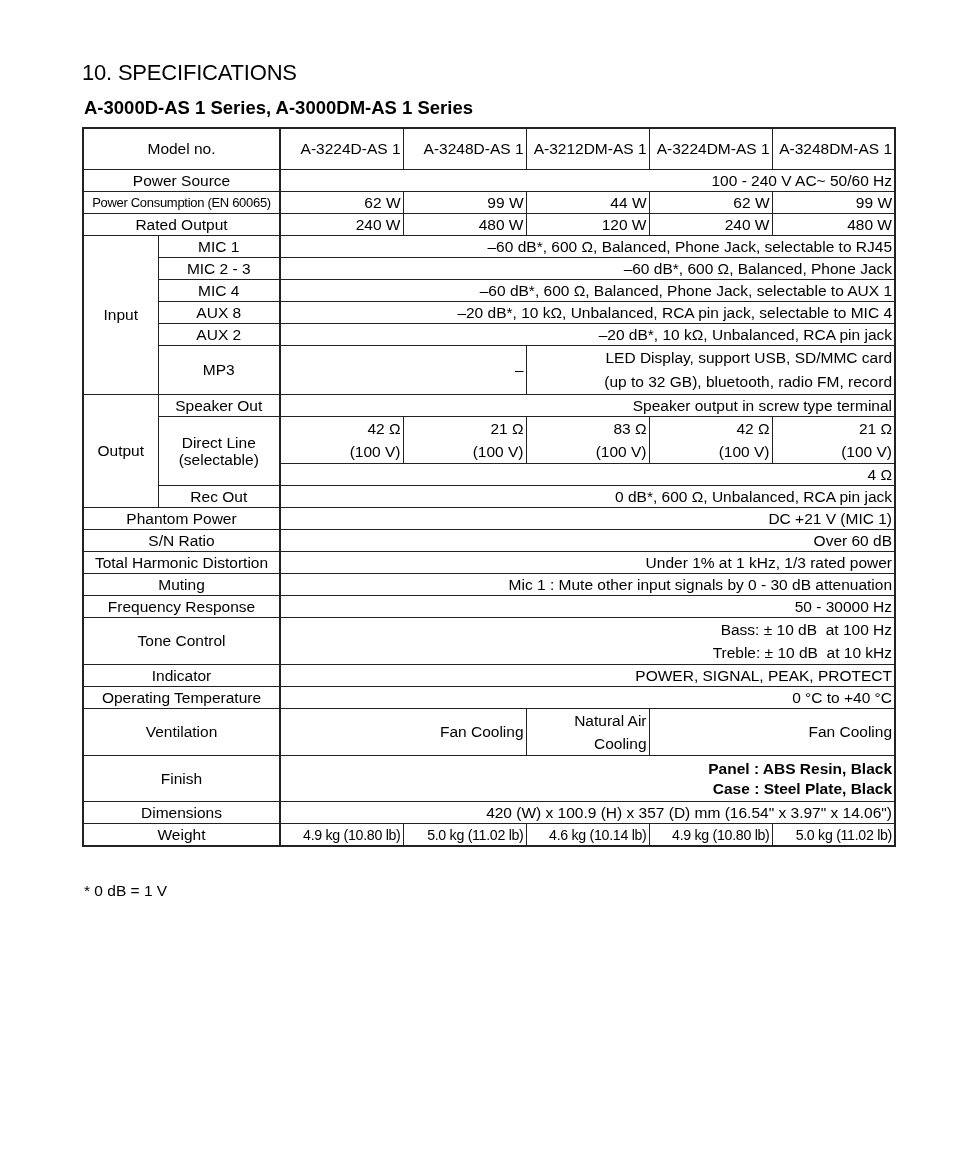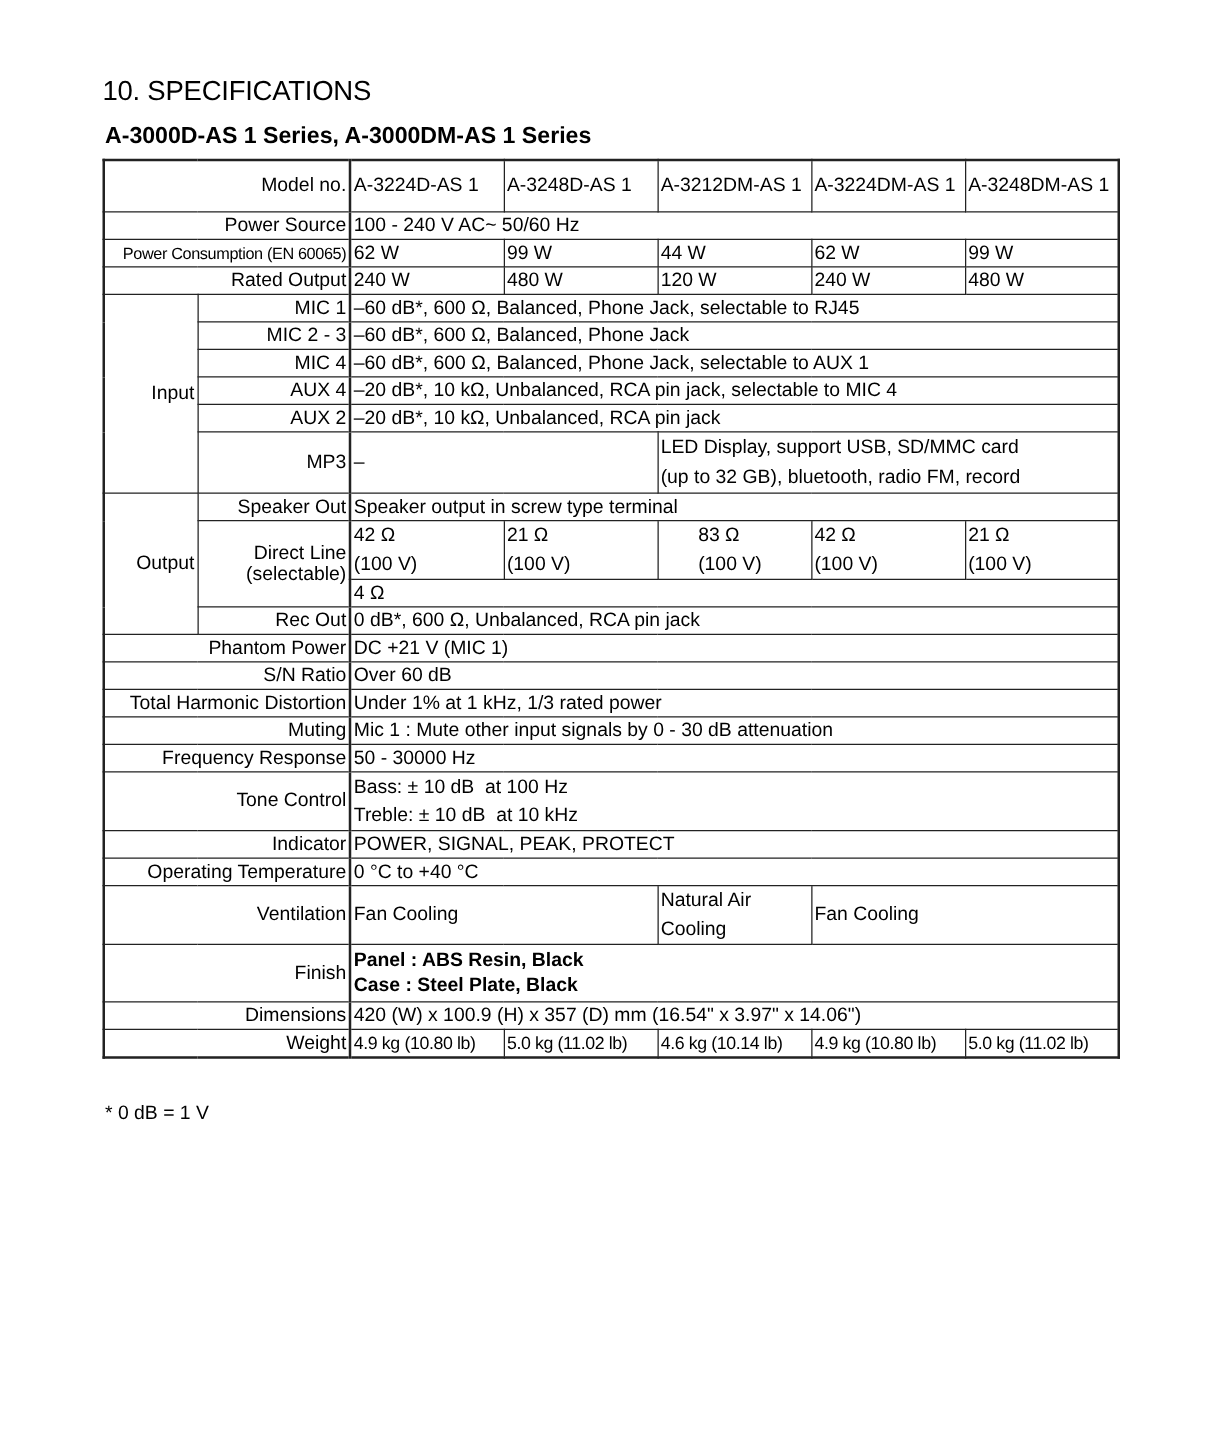--- a/index.html
+++ b/index.html
@@ -2,22 +2,22 @@
 <html><head>
 <meta charset="utf-8">
 <style>
   html, body { margin: 0; padding: 0; background: #ffffff; }
   body { width: 968px; height: 1157px; position: relative; font-family: "Liberation Sans", sans-serif; color: #000; }
   .page { position: absolute; left: 82px; top: 0; width: 812px; }
   h1 { position: absolute; left: 0; top: 60px; margin: 0; font-size: 22px; font-weight: normal; font-family: "Liberation Sans", sans-serif; letter-spacing: -0.2px; }
   h2 { position: absolute; left: 2px; top: 97px; margin: 0; font-size: 18.5px; font-weight: bold; font-family: "Liberation Sans", sans-serif; }
   table.spec { position: absolute; left: 0; top: 127px; width: 812px; border-collapse: collapse; border: 2px solid #222; font-size: 15.5px; line-height: 20px; table-layout: fixed; }
   table.spec td { border: 1px solid #222; padding: 0 2px; vertical-align: middle; white-space: nowrap; overflow: hidden; }
-  td.c { text-align: left; }
-  td.lbl { text-align: right; }
+  td.c { text-align: right; }
+  td.lbl { text-align: center; }
   td.labcol { border-right: 2px solid #222 !important; }
   tr.hdr td { height: 40px; }
   tr.r1 td { height: 21px; }
   tr.r2 td { height: 45px; }
   td.small { font-size: 13px; letter-spacing: -0.3px; }
   td.weight { font-size: 14.2px; letter-spacing: -0.3px; padding: 0 1px; }
   .notes { position: absolute; left: 2px; top: 880px; font-size: 15.5px; line-height: 22px; }
   .l2 { display: block; }
 </style>
 </head>
@@ -78,21 +78,21 @@
     </tr>
     <tr class="r1">
       <td class="lbl labcol">MIC 2 - 3</td>
       <td colspan="5" class="c">–60 dB*, 600 Ω, Balanced, Phone Jack</td>
     </tr>
     <tr class="r1">
       <td class="lbl labcol">MIC 4</td>
       <td colspan="5" class="c">–60 dB*, 600 Ω, Balanced, Phone Jack, selectable to AUX 1</td>
     </tr>
     <tr class="r1">
-      <td class="lbl labcol">AUX 4</td>
+      <td class="lbl labcol">AUX 8</td>
       <td colspan="5" class="c">–20 dB*, 10 kΩ, Unbalanced, RCA pin jack, selectable to MIC 4</td>
     </tr>
     <tr class="r1">
       <td class="lbl labcol">AUX 2</td>
       <td colspan="5" class="c">–20 dB*, 10 kΩ, Unbalanced, RCA pin jack</td>
     </tr>
     <tr class="r2">
       <td class="lbl labcol">MP3</td>
       <td colspan="2" class="c">–</td>
       <td colspan="3" class="c" style="line-height:24px;">

